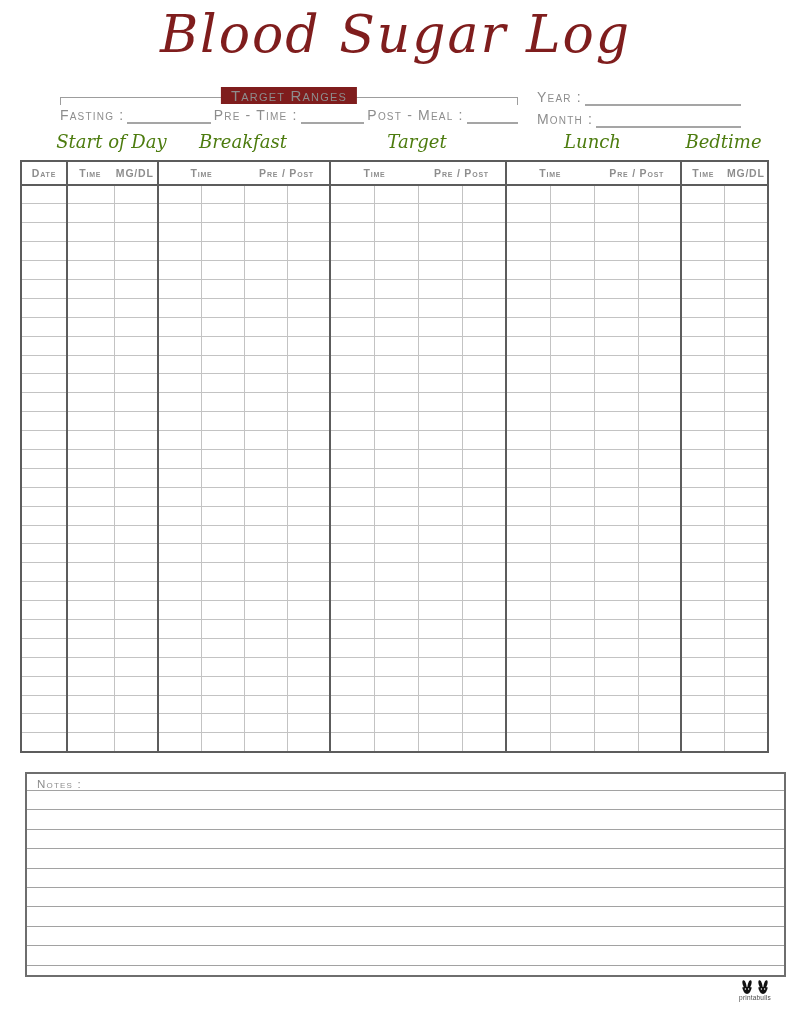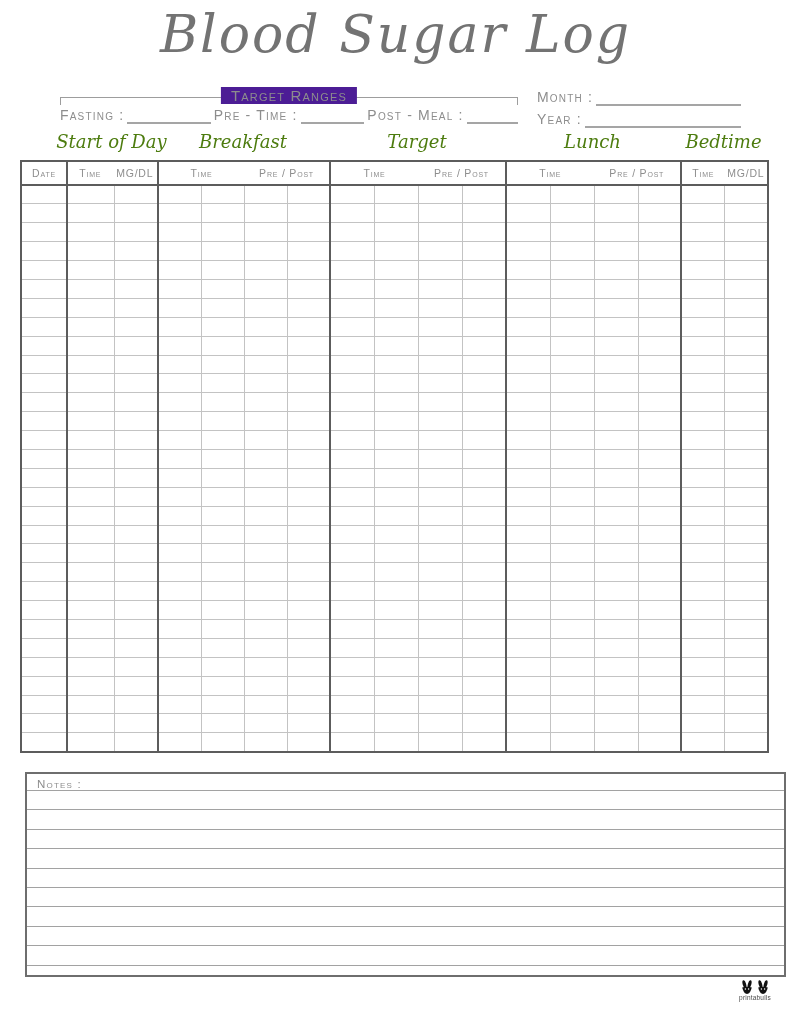--- a/index.html
+++ b/index.html
@@ -2,31 +2,31 @@
 <html style="--label-gray: #8d8d8d; --line-light: #c3c3c3; --line-dark: #5c5c5c; --ink: #222222;"><head>
 <meta charset="utf-8">
 <style>
   html,body{margin:0;padding:0;background:#ffffff;}
   .page{position:relative;width:791px;height:1024px;background:#fff;overflow:hidden;
         font-family:"Liberation Sans",sans-serif;}
 
   
   .title{position:absolute;top:4px;left:0;right:0;text-align:center;
          font-family:"DejaVu Serif",serif;font-style:italic;font-weight:500;
-         font-size:52px;color:#737373;letter-spacing:2px;}
+         font-size:52px;color:#7f1d1d;letter-spacing:2px;}
 
   
   .caps{font-variant:small-caps;color:var(--label-gray,#8d8d8d);letter-spacing:1.2px;}
 
   
   .tr-block{position:absolute;left:60px;top:87px;width:458px;height:40px;}
   .tr-bracket{position:absolute;left:0;right:0;top:10px;height:7px;
               border:1.5px solid #9d9d9d;border-bottom:none;}
   .tr-heading{position:absolute;top:0;left:50%;transform:translateX(-50%);
-              background:#4c1d95;padding:0 10px;font-size:15px;white-space:nowrap;z-index:2;}
+              background:#7f1d1d;padding:0 10px;font-size:15px;white-space:nowrap;z-index:2;}
   .tr-fields{position:absolute;left:0;right:0;top:19px;display:flex;gap:3px;}
   .field{flex:1;display:flex;align-items:flex-end;}
   .field-label{font-size:14px;white-space:nowrap;line-height:18px;}
   .fill-line{flex:1;height:15px;border-bottom:2px solid #a5a5a5;margin-left:3px;}
 
   
   .period{position:absolute;left:537px;top:86px;width:204px;}
   .p-row{display:flex;align-items:flex-end;height:20px;margin-bottom:2px;}
   .p-label{font-size:14px;white-space:nowrap;line-height:18px;}
 
@@ -35,21 +35,21 @@
   .meal-header{position:absolute;top:0;transform:translateX(-50%);
                font-family:"DejaVu Serif",serif;font-style:italic;
                font-size:18px;color:#4d7c0f;white-space:nowrap;}
 
   
   table.log{position:absolute;left:20px;top:160px;width:747px;height:593px;
             border-collapse:collapse;table-layout:fixed;
             border:2px solid var(--line-dark,#5c5c5c);}
   .log th,.log td{padding:0;}
   .log thead tr{height:24px;}
-  .log thead th{border-bottom:2px solid var(--line-dark,#5c5c5c);font-weight:normal;}
+  .log thead th{border-bottom:2px solid var(--line-dark,#5c5c5c);font-weight:bold;}
   .log tbody tr{height:18.9px;}
   .log td{border:1px solid var(--line-light,#c3c3c3);}
   .log td.sec-end,.log th.sec-end{border-right:2px solid var(--line-dark,#5c5c5c);}
   .hwrap{display:flex;align-items:flex-end;width:100%;}
   .hwrap .hlabel{flex:1;text-align:center;}
   .hlabel{font-size:10.5px;letter-spacing:0.8px;}
 
   
   .notes{position:absolute;left:15px;top:772px;width:761px;height:205px;
          border:2px solid #6e6e6e;box-sizing:border-box;margin-left:10px;}
@@ -82,25 +82,25 @@
       </div>
       <div class="field">
         <span class="field-label caps">Post - Meal :</span>
         <span class="fill-line"></span>
       </div>
     </div>
   </div>
 
   <div class="period">
     <div class="p-row">
-      <span class="p-label caps">Month :</span>
+      <span class="p-label caps">Year :</span>
       <span class="fill-line"></span>
     </div>
     <div class="p-row">
-      <span class="p-label caps">Year :</span>
+      <span class="p-label caps">Month :</span>
       <span class="fill-line"></span>
     </div>
   </div>
 
   <div class="meal-headers">
       <span class="meal-header" style="left: 91.5px;">Start of Day</span>
       <span class="meal-header" style="left: 223px;">Breakfast</span>
       <span class="meal-header" style="left: 397px;">Target</span>
       <span class="meal-header" style="left: 572.5px;">Lunch</span>
       <span class="meal-header" style="left: 703.5px;">Bedtime</span>

